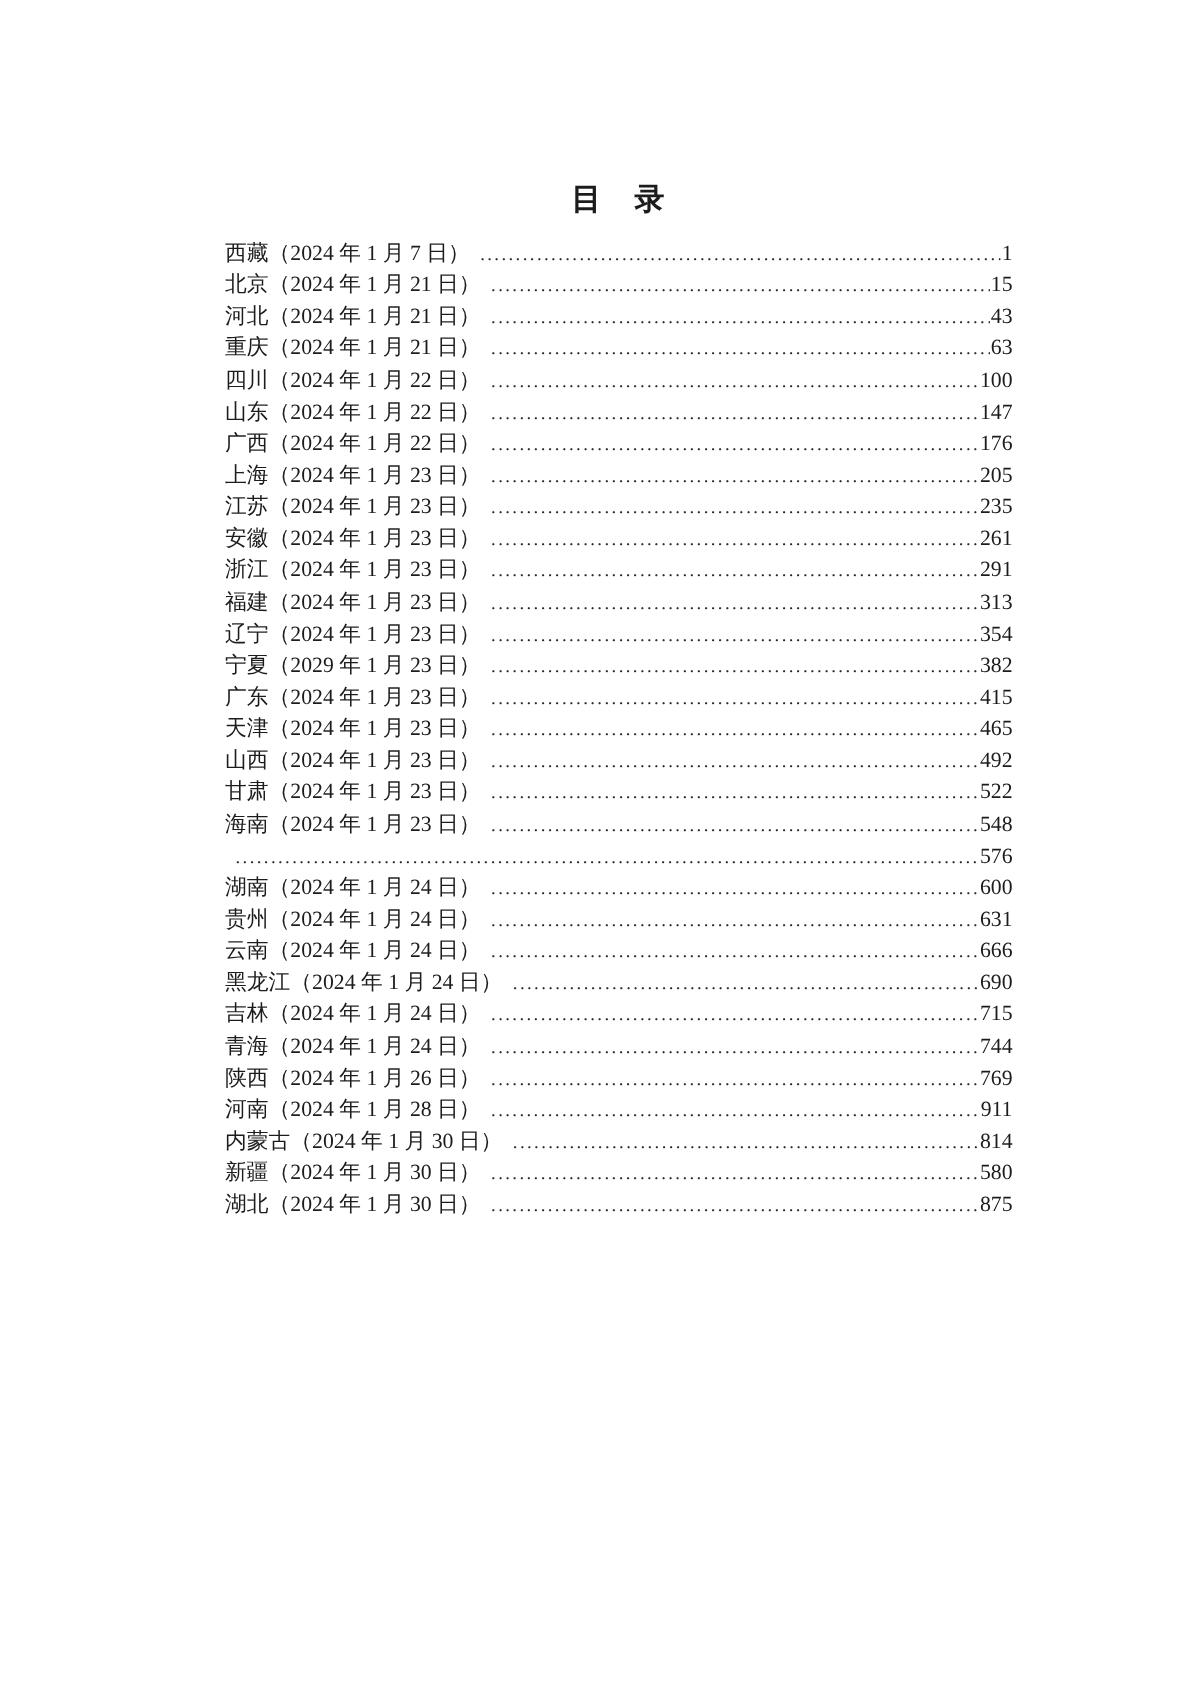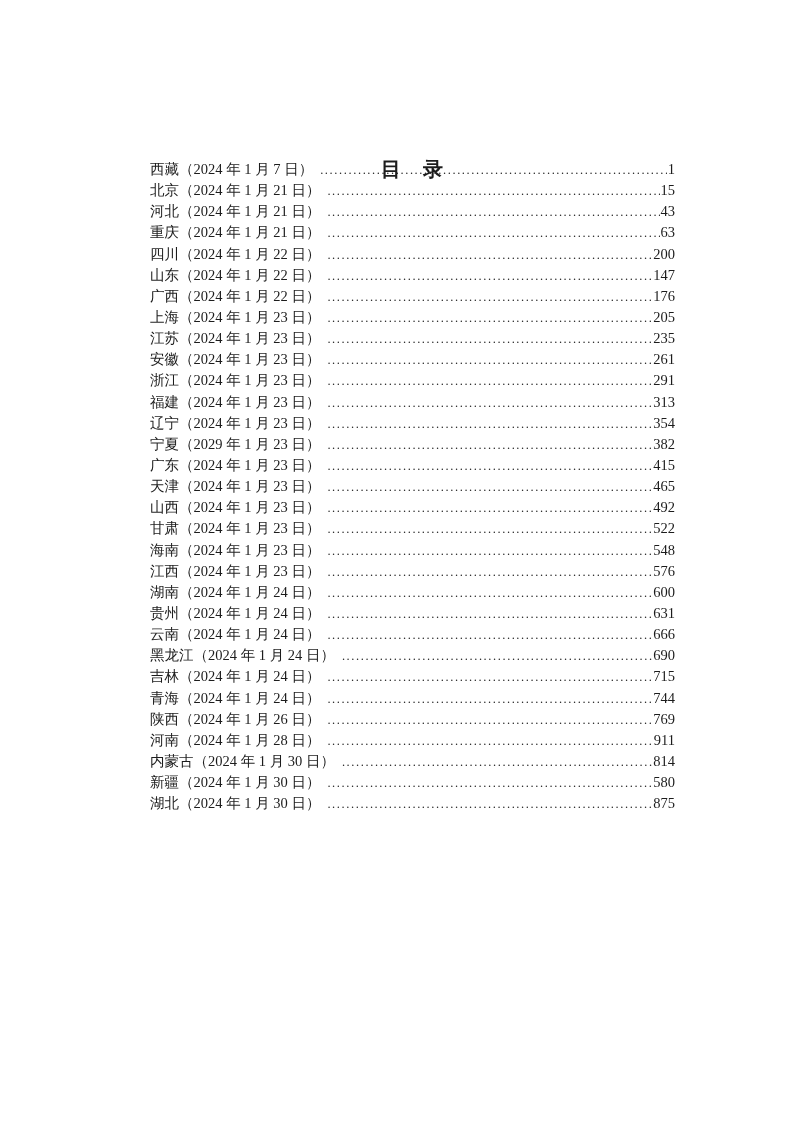--- a/index.html
+++ b/index.html
@@ -19,21 +19,20 @@
   .toc-title {
     position: absolute;
     top: 120px;
     left: 150px;
     width: 525px;
     text-align: center;
     font-size: 20px;
     font-weight: bold;
     line-height: 26px;
     letter-spacing: 1px;
-    margin-top: 36px;
   }
   .toc-list {
     position: absolute;
     top: 159px;
     left: 150px;
     width: 525px;
   }
   .toc-row {
     display: flex;
     align-items: baseline;
@@ -92,21 +91,21 @@
 
   <div class="toc-row">
     <span class="toc-label">重庆（2024 年 1 月 21 日）</span>
     <span class="toc-leader"></span>
     <span class="toc-page">63</span>
   </div>
 
   <div class="toc-row">
     <span class="toc-label">四川（2024 年 1 月 22 日）</span>
     <span class="toc-leader"></span>
-    <span class="toc-page">200</span>
+    <span class="toc-page">100</span>
   </div>
 
   <div class="toc-row">
     <span class="toc-label">山东（2024 年 1 月 22 日）</span>
     <span class="toc-leader"></span>
     <span class="toc-page">147</span>
   </div>
 
   <div class="toc-row">
     <span class="toc-label">广西（2024 年 1 月 22 日）</span>
@@ -180,21 +179,20 @@
     <span class="toc-page">522</span>
   </div>
 
   <div class="toc-row">
     <span class="toc-label">海南（2024 年 1 月 23 日）</span>
     <span class="toc-leader"></span>
     <span class="toc-page">548</span>
   </div>
 
   <div class="toc-row">
-    <span class="toc-label">江西（2024 年 1 月 23 日）</span>
     <span class="toc-leader"></span>
     <span class="toc-page">576</span>
   </div>
 
   <div class="toc-row">
     <span class="toc-label">湖南（2024 年 1 月 24 日）</span>
     <span class="toc-leader"></span>
     <span class="toc-page">600</span>
   </div>
 

